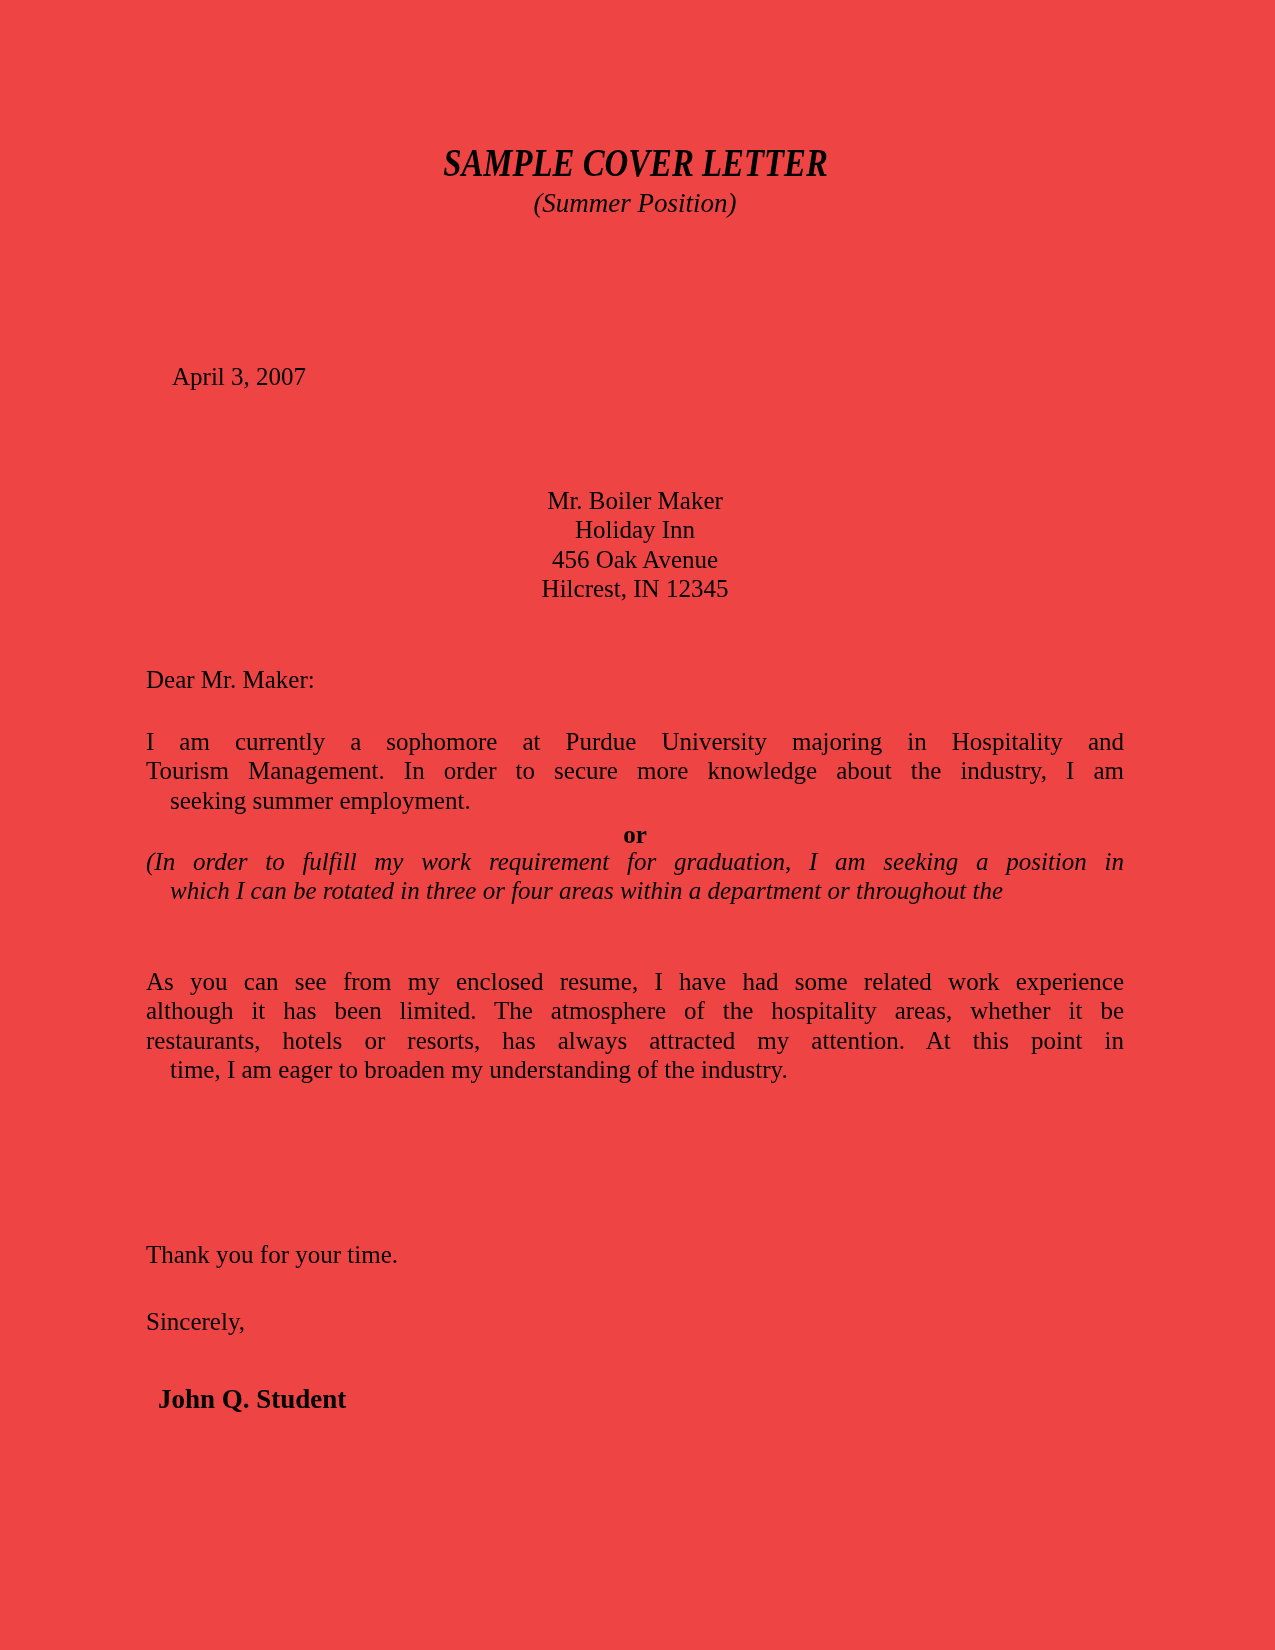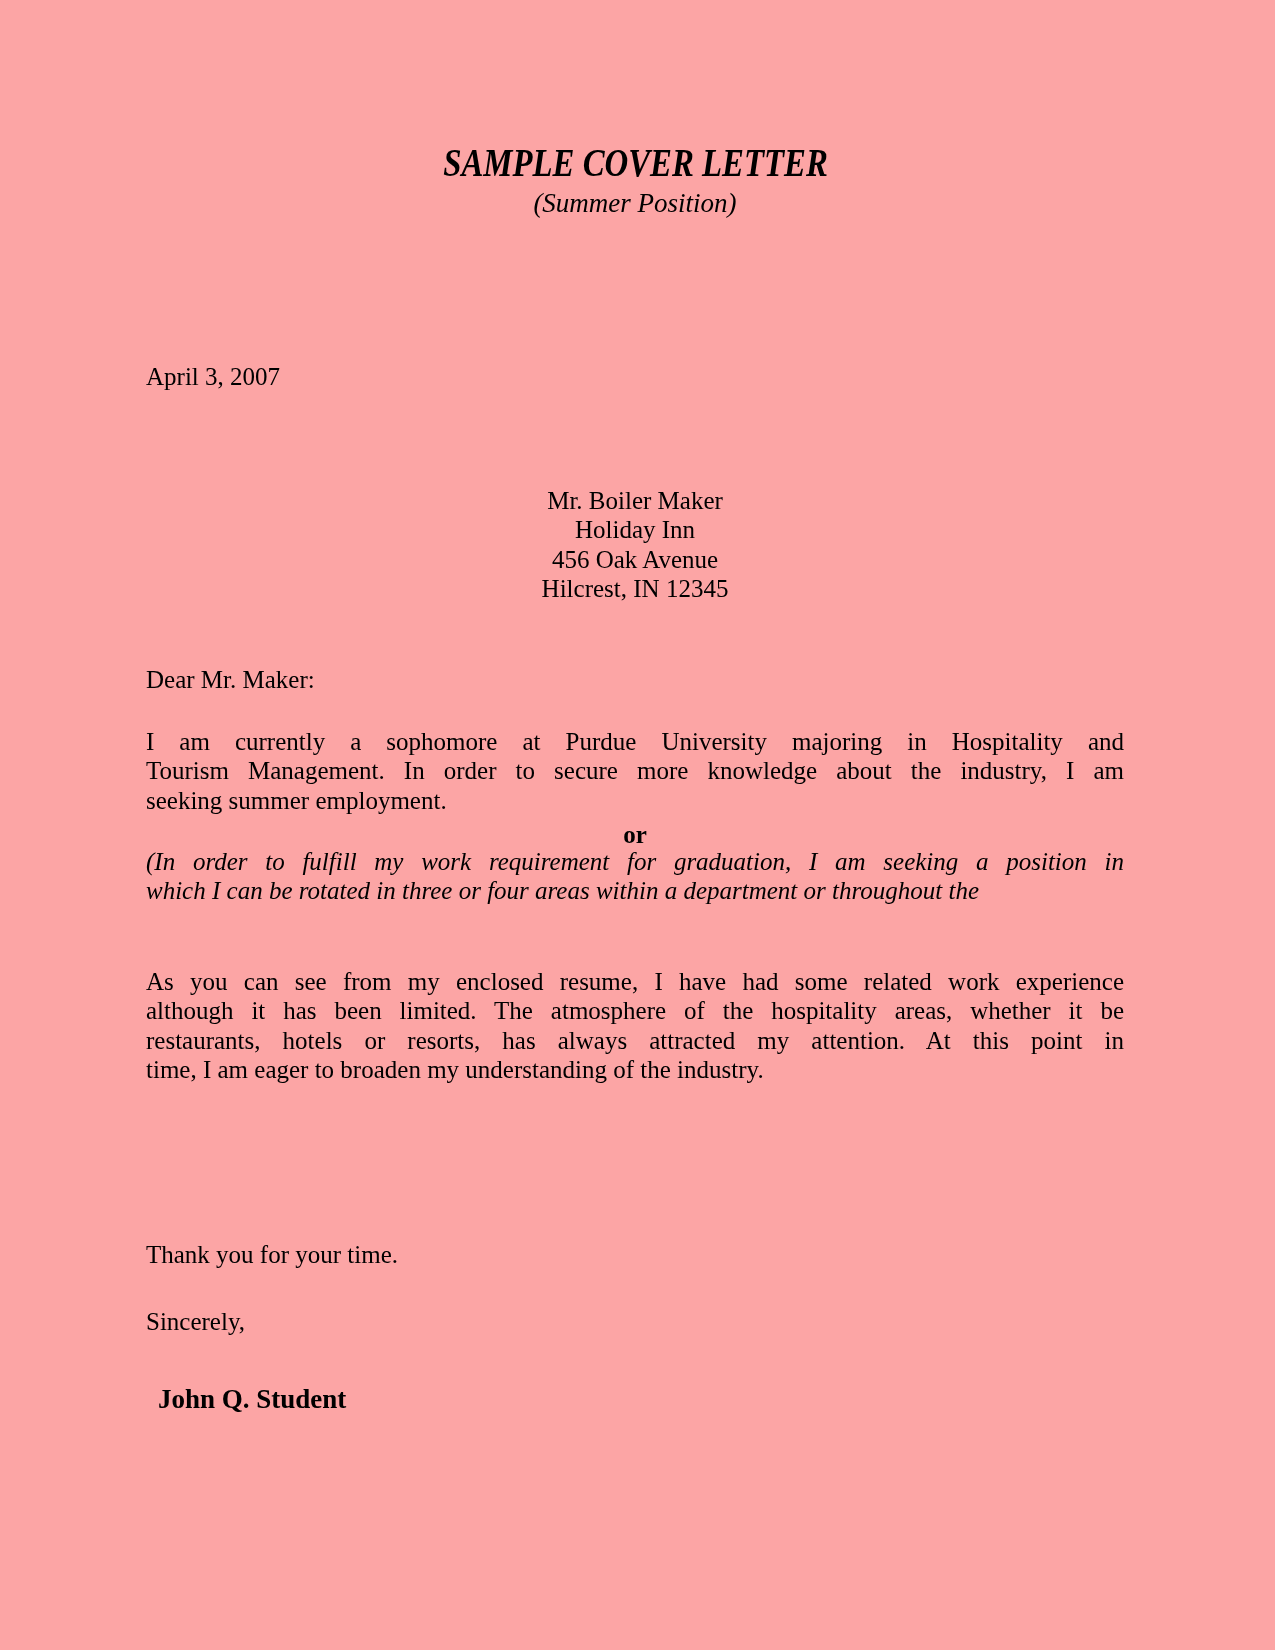--- a/index.html
+++ b/index.html
@@ -4,21 +4,21 @@
 <style>
   html, body {
     margin: 0;
     padding: 0;
     background: #ffffff;
   }
   .page {
     position: relative;
     width: 1275px;
     height: 1650px;
-    background: #fca5a5;
+    background: #ef4444;
     color: #000000;
     font-family: "Liberation Serif", "DejaVu Serif", serif;
     overflow: hidden;
   }
   .block {
     position: absolute;
     left: 146px;
     width: 978px;
   }
   .body-text {
@@ -27,20 +27,21 @@
   }
   
   .para .line {
     text-align: justify;
     text-align-last: justify;
     white-space: nowrap;
   }
   .para .line:last-child,
   .para .line.line-end {
     text-align-last: left;
+    margin-left: 24px;
   }
   .address .line {
     text-align: center;
   }
   .doc-title {
     top: 140px;
     text-align: center;
     font-weight: bold;
     font-style: italic;
     font-size: 40px;
@@ -52,21 +53,21 @@
     transform-origin: 50% 50%;
     white-space: nowrap;
   }
   .doc-subtitle {
     top: 188px;
     text-align: center;
     font-style: italic;
     font-size: 27px;
     line-height: 30px;
   }
-  .date-line      { top: 362px; }
+  .date-line      { top: 362px; margin-left: 26px; }
   .recipient      { top: 486px; }
   .salutation     { top: 665px; }
   .paragraph-1    { top: 727px; }
   .or-line        { top: 820px; text-align: center; font-weight: bold; }
   .alt-paragraph  { top: 847px; font-style: italic; }
   .paragraph-2    { top: 967px; }
   .paragraph-3    { top: 1117px; }
   .thanks-line    { top: 1240px; }
   .closing-line   { top: 1307px; }
   .signature-line { top: 1385px; font-weight: bold; font-size: 27px; line-height: 29.4px; margin-left: 12px; }

